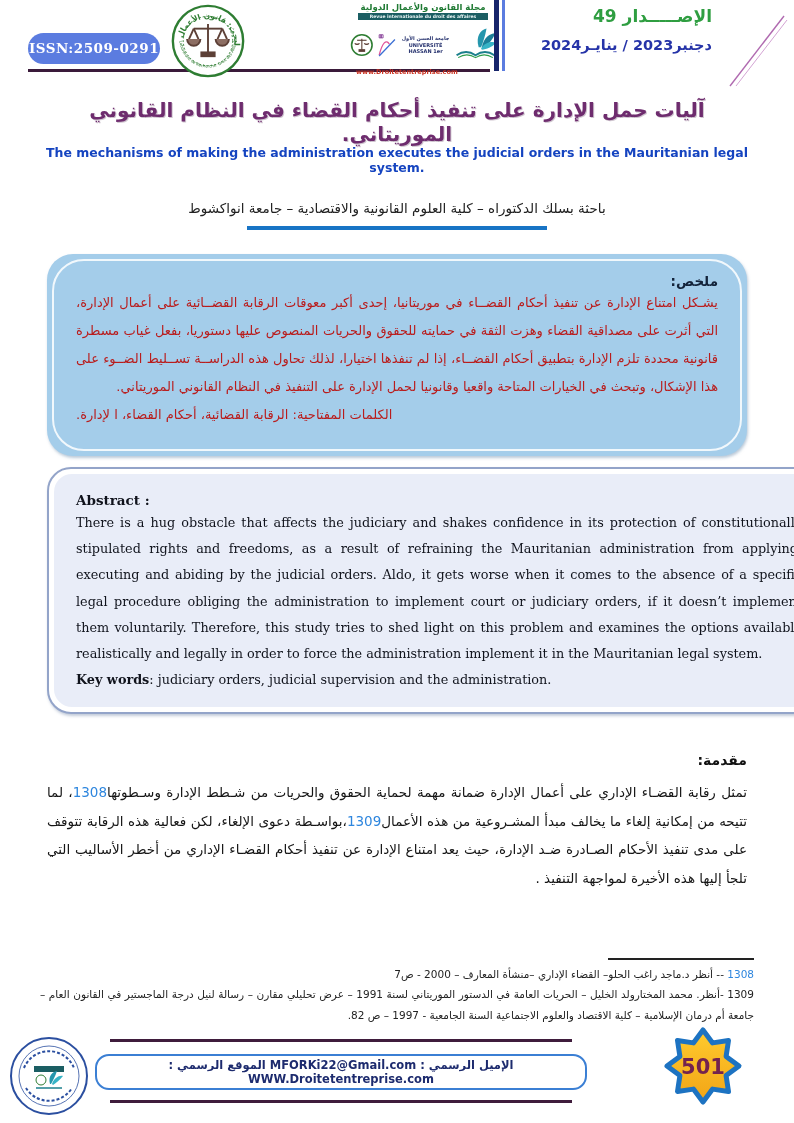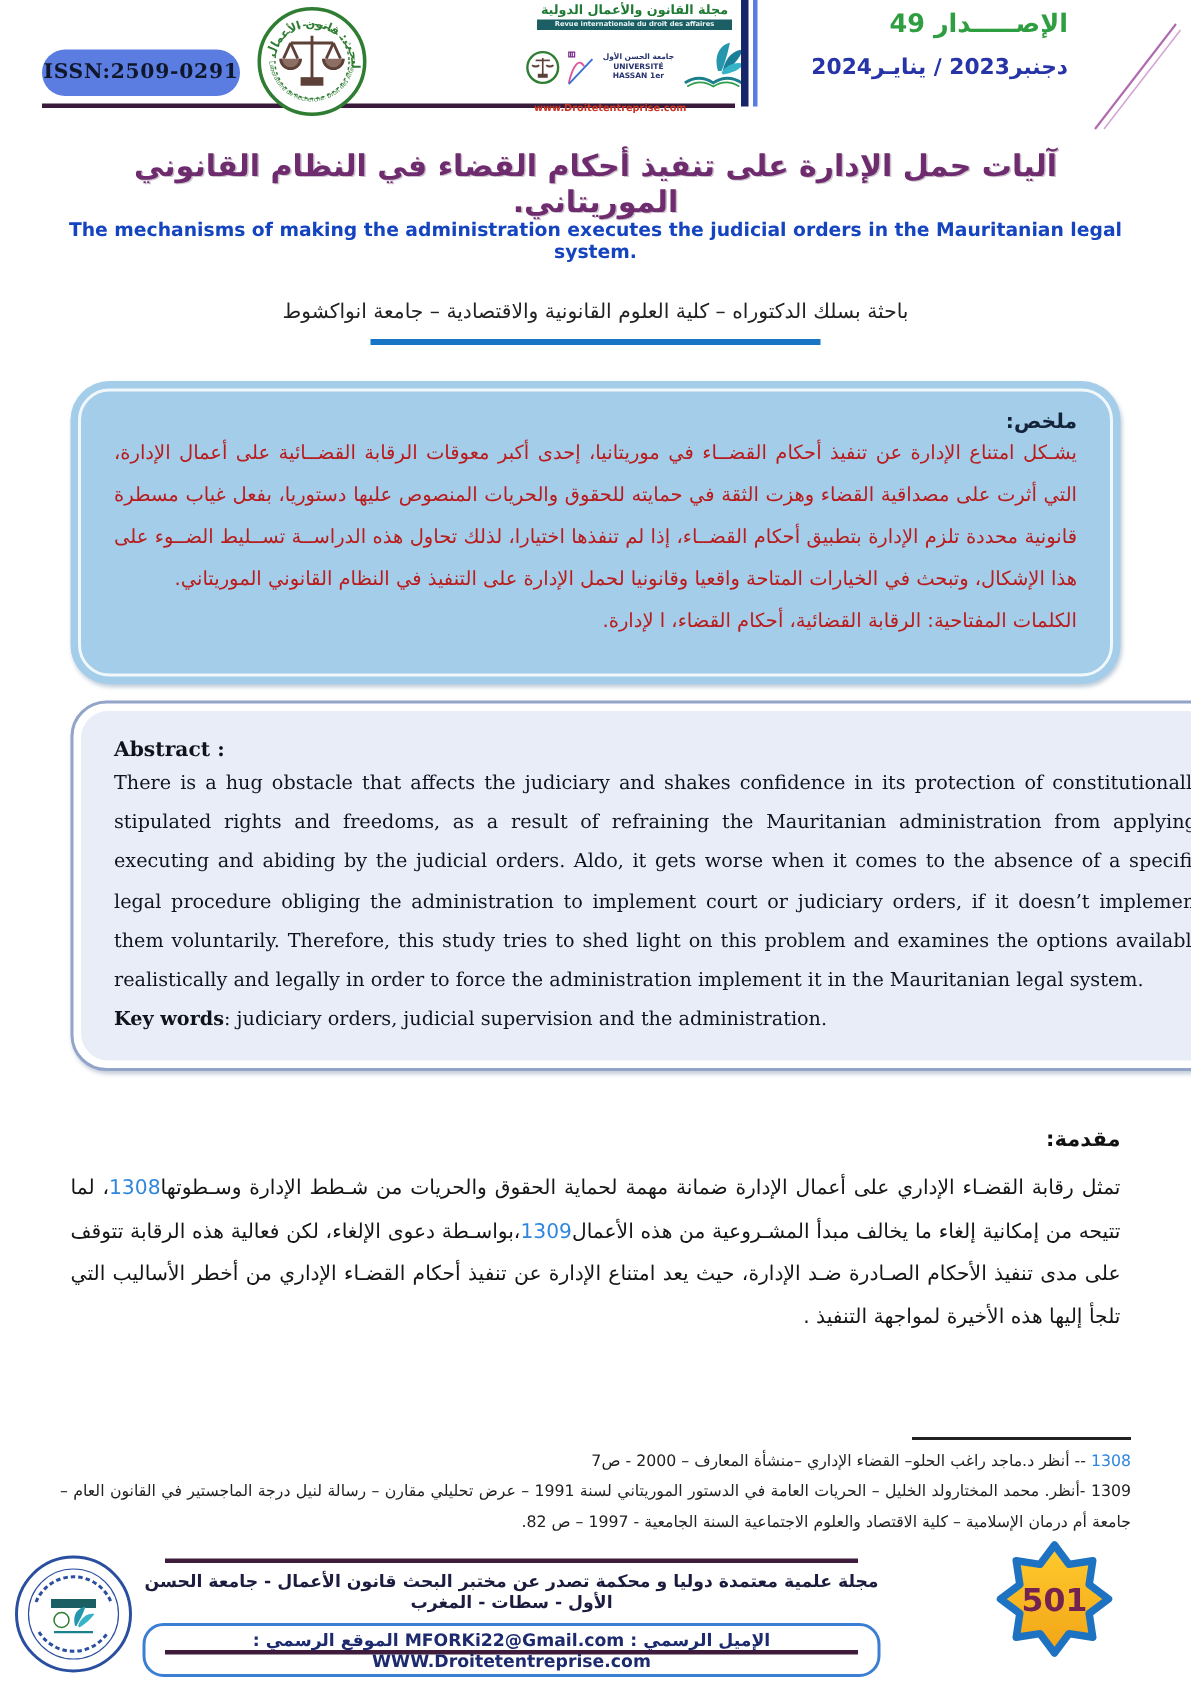--- a/index.html
+++ b/index.html
@@ -4,21 +4,21 @@
 <style>
   * { margin:0; padding:0; box-sizing:border-box; }
   html,body { background:#ffffff; }
   body { font-family:"DejaVu Sans","Liberation Sans",sans-serif; }
   .page { position:relative; width:794px; height:1123px; margin:0 auto; background:#fff; overflow:hidden; }
 
   
   .header { position:absolute; top:0; left:0; width:794px; height:88px; }
   .header-rule { position:absolute; top:69px; left:28px; width:462px; height:3px; background:#3a1a3a; }
   .issn-pill { position:absolute; top:33px; left:28px; width:132px; height:31px; background:#5b7ce0;
-               border-radius:16px; color:#0f172a; font-family:"DejaVu Serif","Liberation Serif",serif;
+               border-radius:16px; color:#ffffff; font-family:"DejaVu Serif","Liberation Serif",serif;
                font-weight:bold; font-size:13.5px; letter-spacing:.5px; text-align:center; line-height:31px; }
   .seal-svg { position:absolute; top:3px; left:170px; }
   .logo-block { position:absolute; top:2px; left:350px; width:146px; height:80px; font-weight:bold; }
   .logo-banner-ar { color:#1f7a33; font-size:8.5px; text-align:center; white-space:nowrap; }
   .logo-banner-fr { background:#1b5e63; color:#e8f4f4; font-size:4.5px; text-align:center; white-space:nowrap;
                     padding:1px 2px; margin:1px 8px 2px 8px; }
   .logo-mid { display:flex; align-items:center; gap:2px; height:46px; }
   .logo-univ { font-size:5px; color:#26326e; line-height:1.3; text-align:center; }
   .logo-site { color:#cc3322; font-size:6.5px; text-align:left; padding-left:6px; }
   .hsep { position:absolute; top:0; left:494px; height:71px; width:12px; }
@@ -36,25 +36,25 @@
               color:#1544c0; font-size:12.5px; font-weight:bold; }
   .author   { position:absolute; top:172px; left:40px; width:714px; text-align:center; direction:rtl;
               color:#111; font-size:15px; font-weight:bold; }
   .affil    { position:absolute; top:200px; left:40px; width:714px; text-align:center; direction:rtl;
               color:#222; font-size:13.5px; }
   .affil-underline { position:absolute; top:226px; left:247px; width:300px; height:4px; background:#1874c5; }
 
   
   .box-ar { position:absolute; top:254px; left:47px; width:700px; height:202px;
             background:#a4cdea; border-radius:26px; padding:5px; box-shadow:1px 2px 3px rgba(120,150,180,.5); }
-  .box-ar-inner { width:100%; height:100%; border:2px solid rgba(255,255,255,.85); border-radius:21px;
+  .box-ar-inner { width:100%; height:100%; border:2px solid rgba(255,255,255,.85); border-radius:32px;
                   padding:8px 22px; direction:rtl; }
   .box-ar-inner h3 { font-size:13.5px; color:#13233a; margin-top:4px; }
   .box-ar-inner p { font-size:13px; color:#b91c1c; line-height:2.16; text-align:justify; }
-  .box-ar-inner .kw { text-align:right; }
+  .box-ar-inner .kw { text-align:left; }
 
   .box-en { position:absolute; top:467px; left:47px; width:784px; height:247px;
             background:#fff; border:2px solid #93a4c9; border-radius:24px; padding:5px;
             box-shadow:1px 2px 3px rgba(120,140,170,.45); }
   .box-en-inner { width:100%; height:100%; background:#e9edf8; border-radius:18px; padding:12px 22px;
                   font-family:"DejaVu Serif","Liberation Serif",serif; color:#10131c; }
   .box-en-inner h3 { font-size:13.5px; margin:6px 0 2px 0; }
   .box-en-inner p { font-size:12.8px; line-height:2.05; text-align:justify; }
   .box-en-inner .kw-label { font-weight:bold; }
 
@@ -204,21 +204,20 @@
     </div>
     <div class="fn">
       <span>1309</span><span> -أنظر. محمد المختارولد الخليل – الحريات العامة في الدستور الموريتاني لسنة 1991 – عرض تحليلي مقارن – رسالة لنيل درجة الماجستير في القانون العام – جامعة أم درمان الإسلامية – كلية الاقتصاد والعلوم الاجتماعية السنة الجامعية -  1997   – ص 82.</span>
     </div>
   </div>
 
   <div class="footer-line-top"></div>
   <div class="footer-line-bot"></div>
 
   <div class="footer-center">
-    <div class="footer-l1">مجلة علمية معتمدة  دوليا و محكمة تصدر عن مختبر البحث قانون الأعمال - جامعة الحسن الأول - سطات - المغرب</div>
     <div class="footer-l2">
       <span>الإميل الرسمي :</span>
       <span class="lat">MFORKi22@Gmail.com</span>
       <span>الموقع الرسمي :</span>
       <span class="lat">WWW.Droitetentreprise.com</span>
     </div>
   </div>
 
   <svg class="stamp-svg" width="82" height="88" viewBox="0 0 82 88">
     <circle cx="41" cy="44" r="38" fill="#fff" stroke="#2b4fa0" stroke-width="2"></circle>

